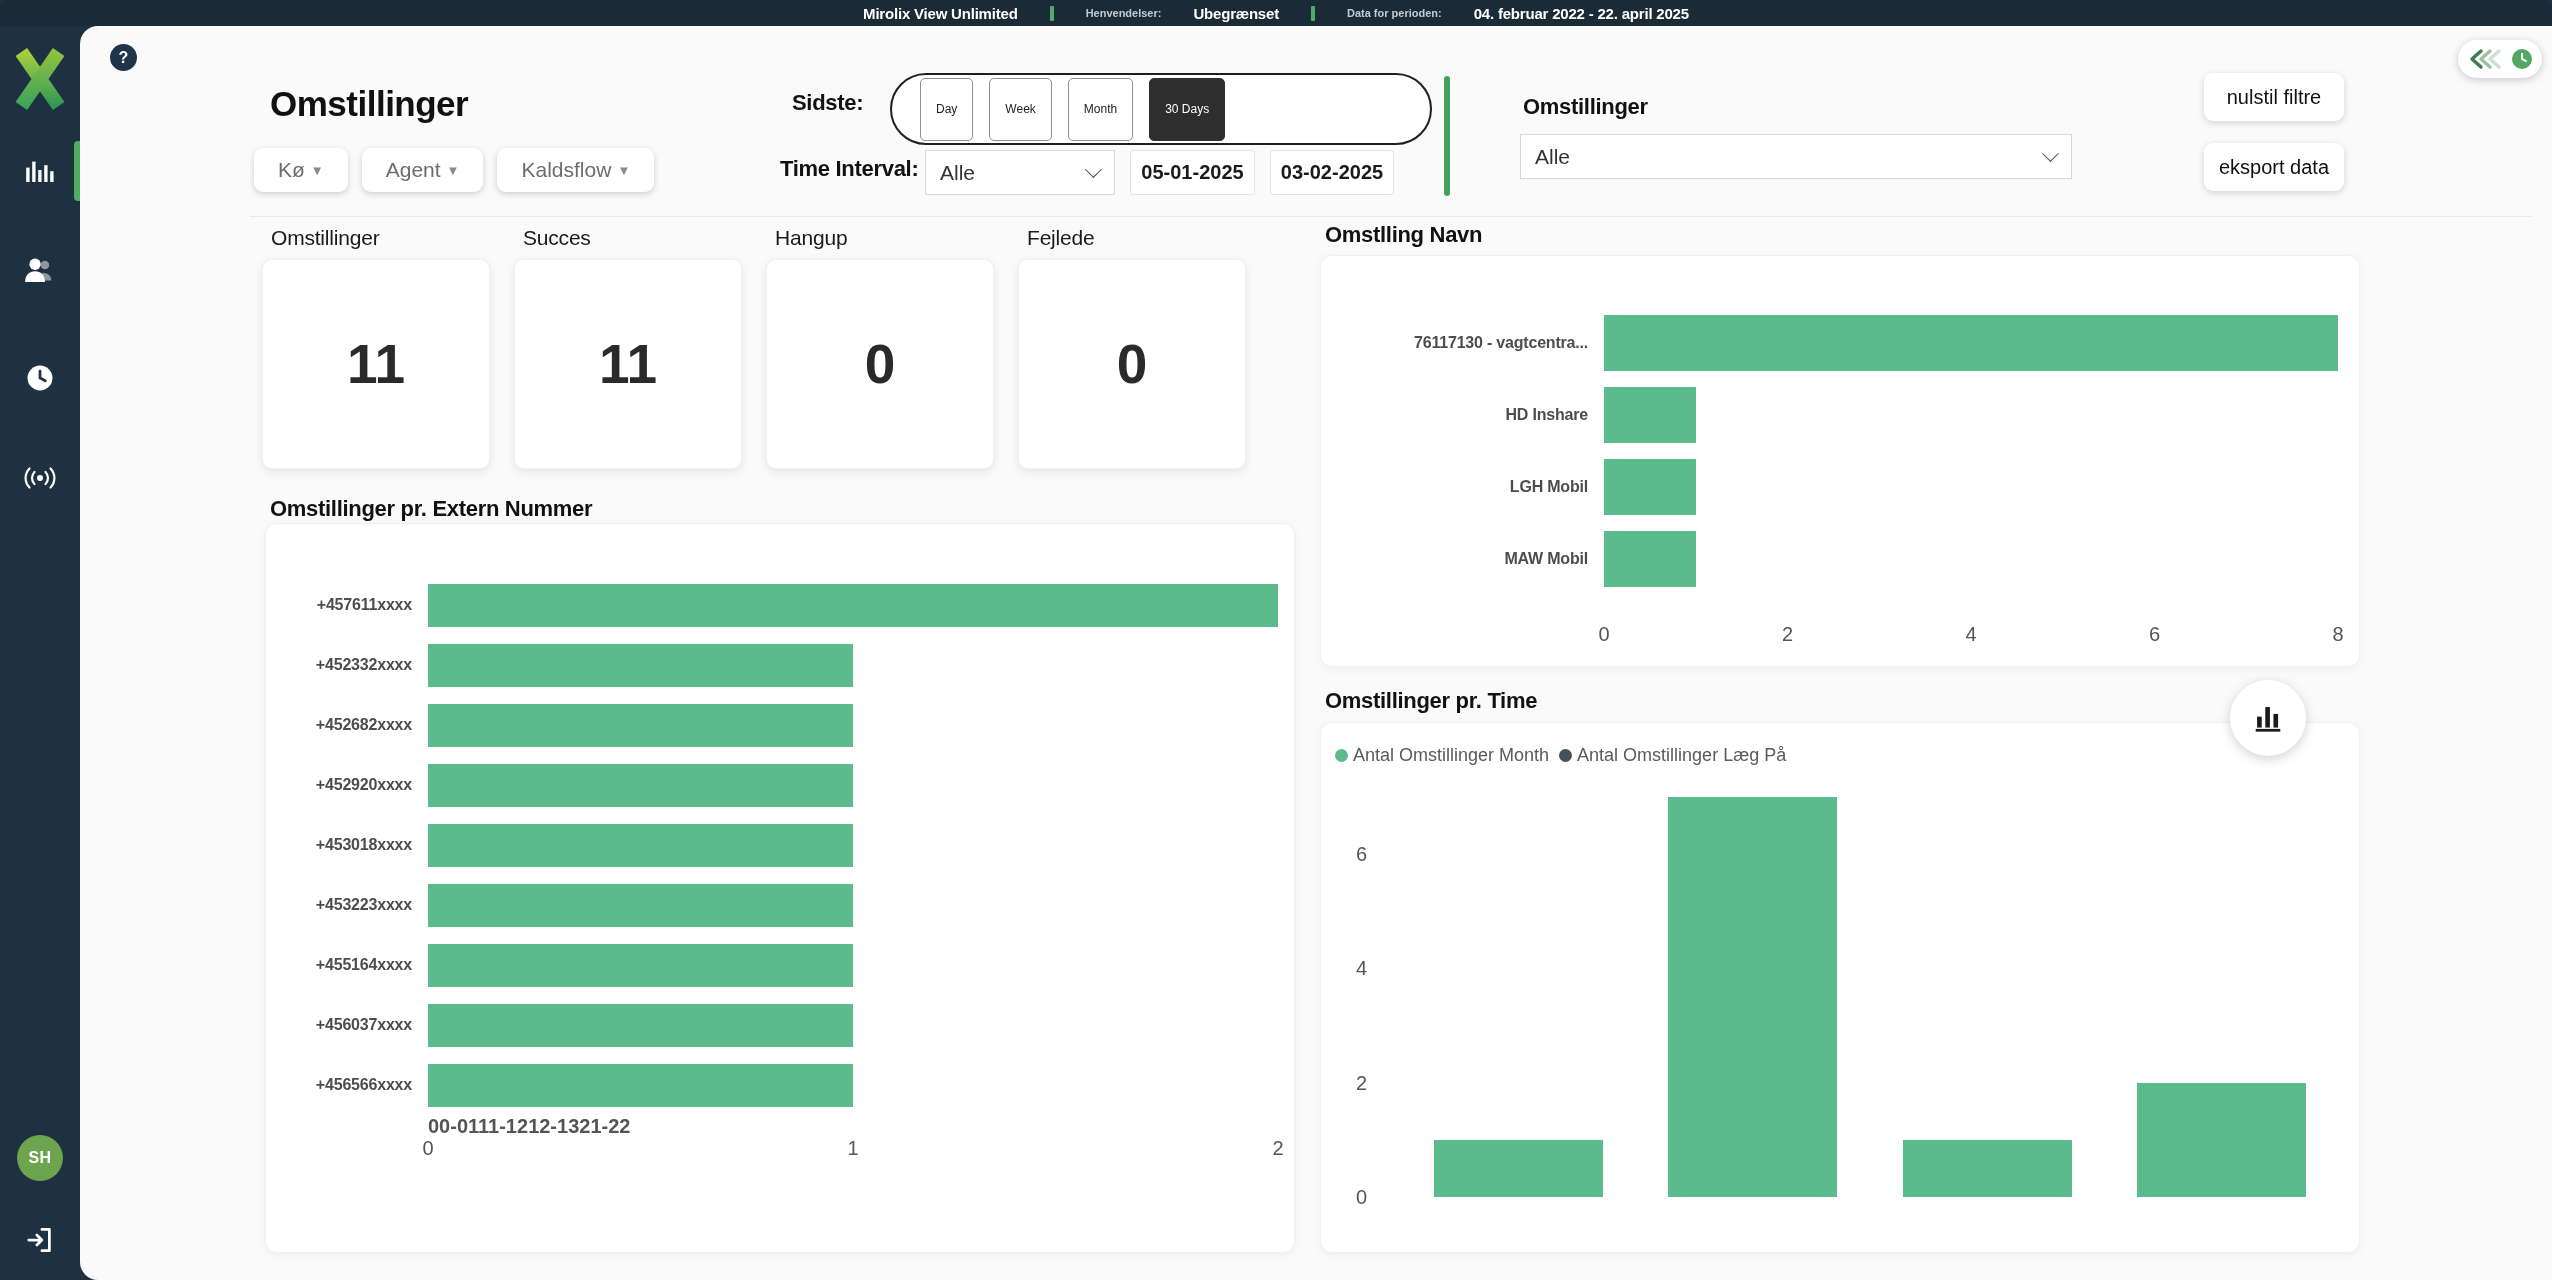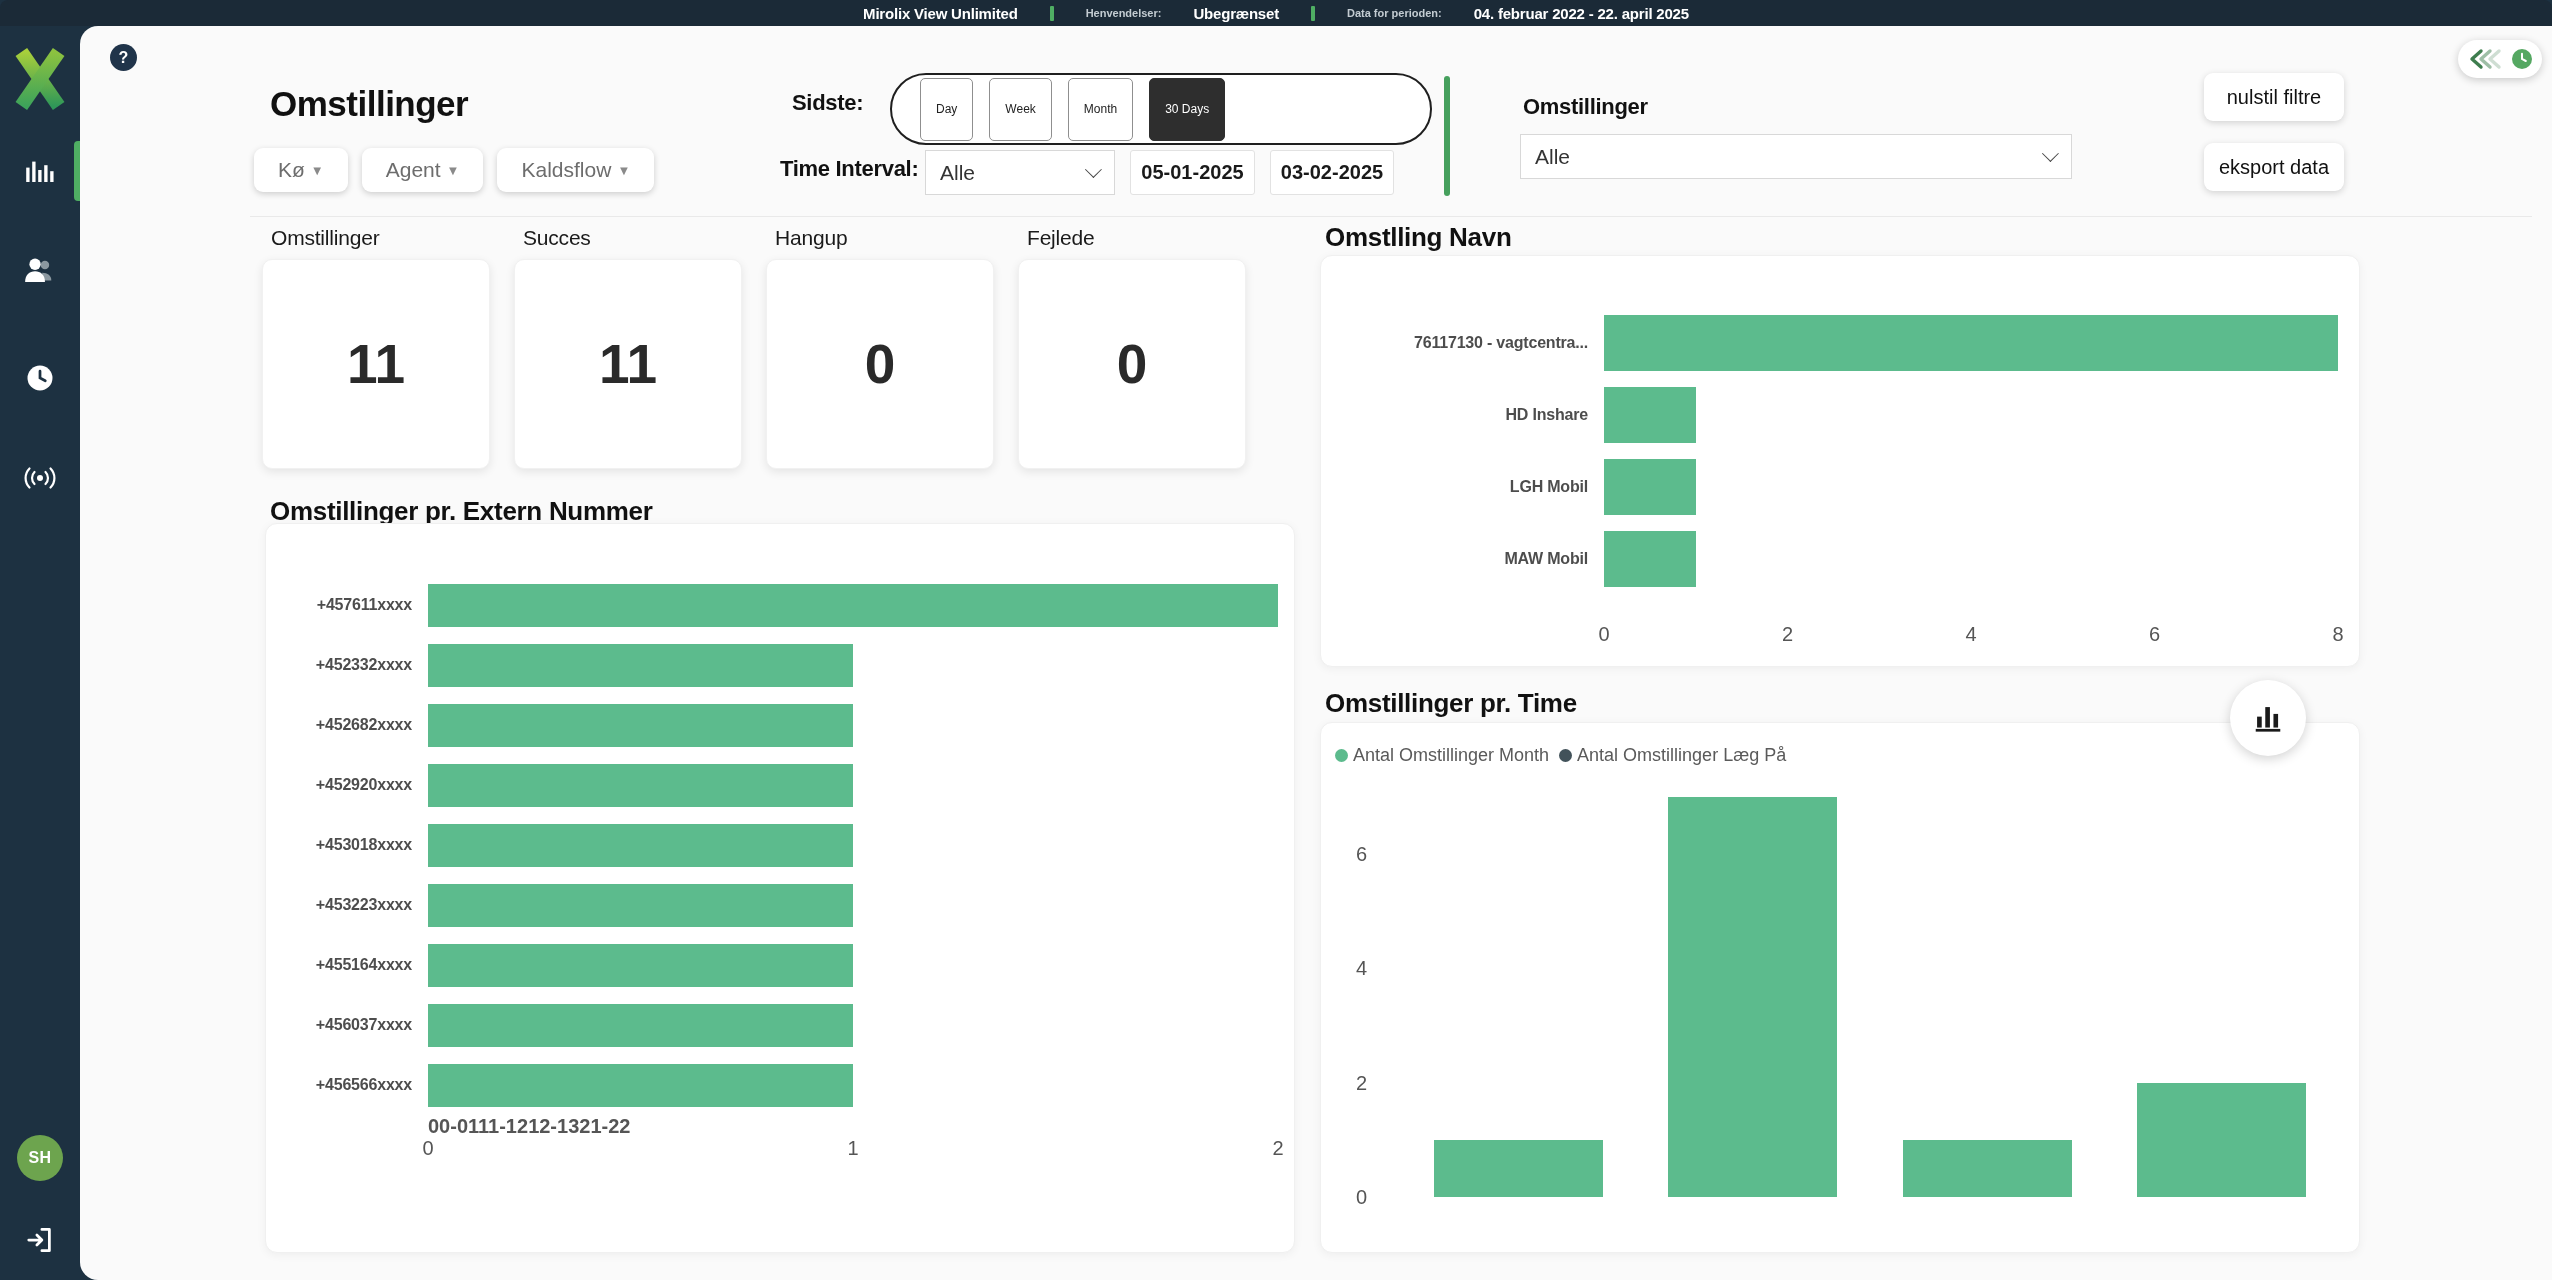--- a/index.html
+++ b/index.html
@@ -62,21 +62,21 @@
   
   .kpis{ position:absolute; left:182px; top:200px; display:flex; gap:24px;}
   .kpi{ width:228px;}
   .kpi-label{ font-size:21px; color:#1a1a1a; margin:0 0 9px 9px; letter-spacing:-0.2px;}
   .kpi-card{ height:210px; background:#fff; border:1px solid #f1f1f1; border-radius:10px;
     box-shadow:0 3px 10px rgba(0,0,0,0.09); display:flex; align-items:center; justify-content:center;}
   .kpi-value{ font-size:55px; font-weight:600; color:#2a2a2a;}
   
   .card{ position:absolute; background:#fff; border:1px solid #f0f0f0; border-radius:12px;
     box-shadow:0 2px 10px rgba(0,0,0,0.05);}
-  .chart-title{ position:absolute; font-size:26px; font-weight:600; color:#111; letter-spacing:-0.3px;}
+  .chart-title{ position:absolute; font-size:22px; font-weight:600; color:#111; letter-spacing:-0.3px;}
   .hchart{ position:absolute; inset:0; }
   .hrow{ display:grid; grid-template-columns:var(--labelw) 1fr; align-items:center; height:var(--rowh);}
   .hbody{ padding-top:var(--bodytop); }
   .hlabel{ text-align:right; padding-right:16px; font-size:16px; font-weight:bold; color:#4d4d4d; letter-spacing:-0.2px;}
   .htrack{ position:relative; height:var(--barh); margin-right:var(--trackmr);}
   .hbar{ position:absolute; left:0; top:0; bottom:0; cursor:pointer;}
   .haxisrow{ height:auto;}
   .haxis{ position:relative; height:60px; margin-right:var(--trackmr);}
   .htick{ position:absolute; top:var(--ticktop); transform:translateX(-50%); font-size:20px; color:#555;}
   .extern-chart{ --labelw:162px; --rowh:60px; --barh:43px; --trackmr:16px; --bodytop:51px; --ticktop:22px;}

